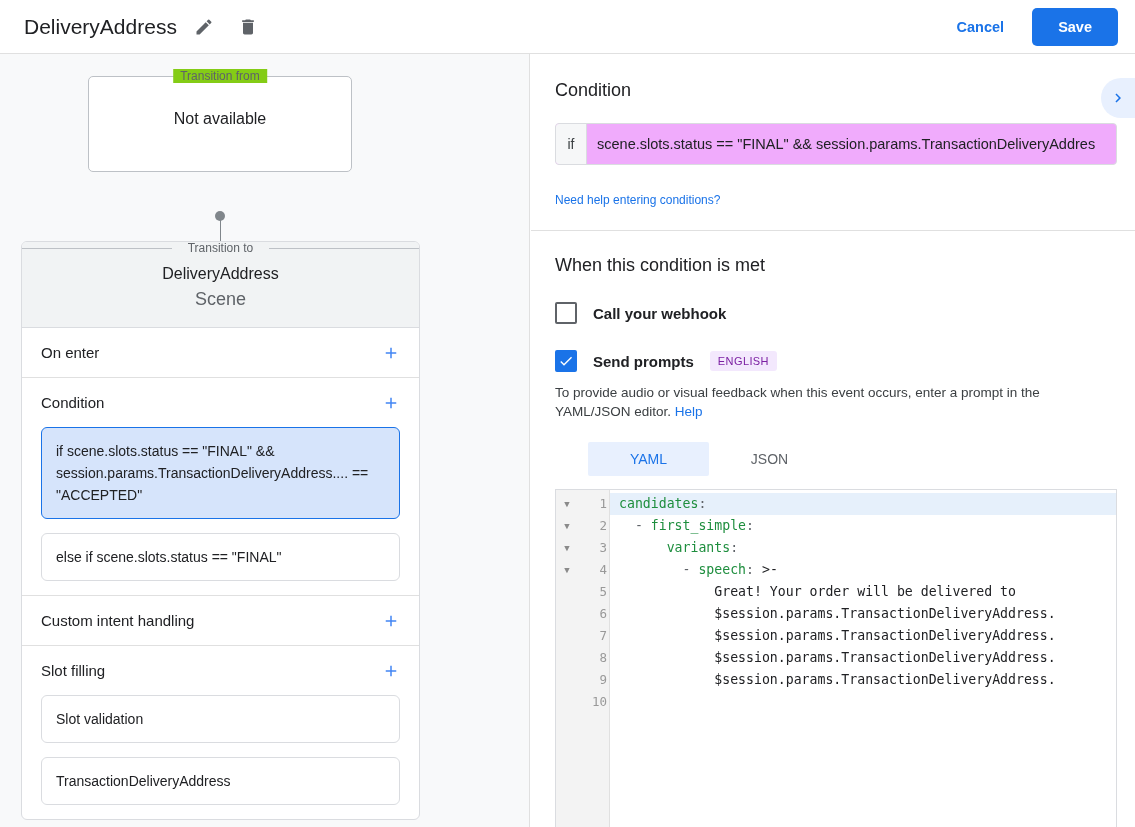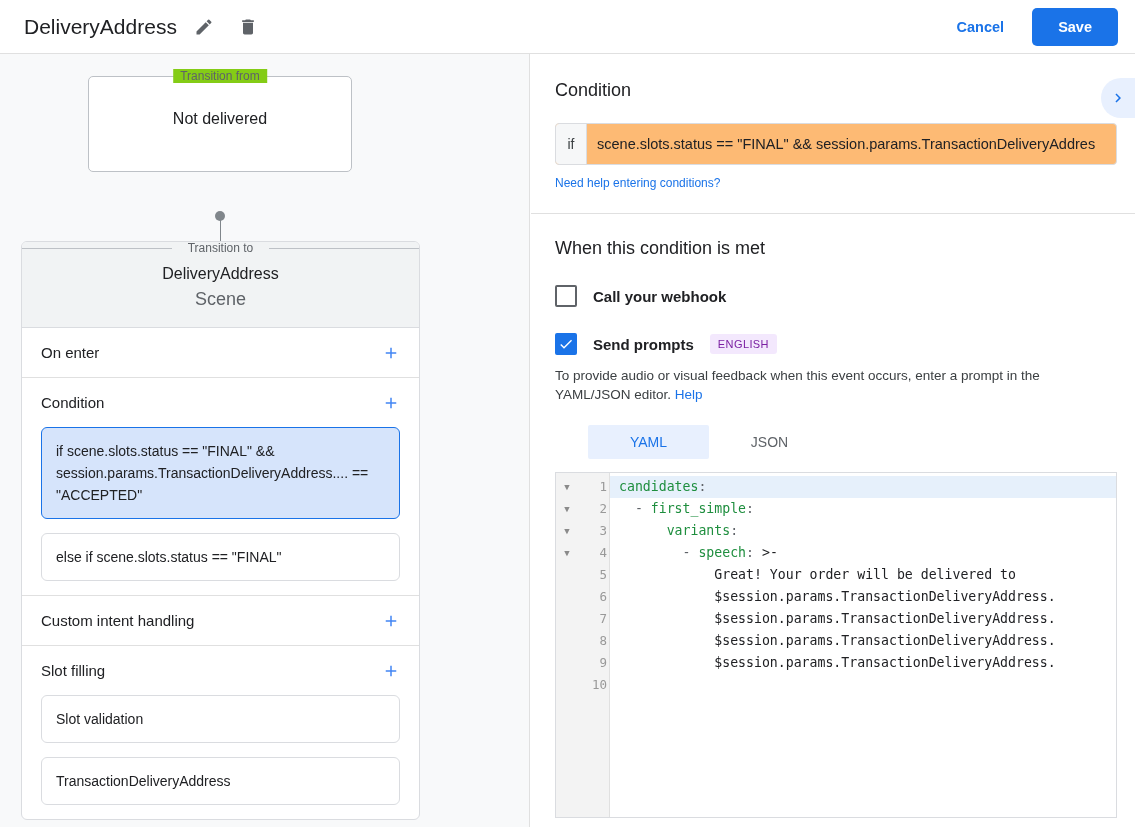--- a/index.html
+++ b/index.html
@@ -204,27 +204,27 @@
   }
   #expand-btn {
     position: absolute; right: 0; top: 24px;
     width: 34px; height: 40px;
     background: #e8f0fe;
     border-radius: 20px 0 0 20px;
     display: flex; align-items: center; justify-content: center;
     cursor: pointer;
   }
   #condition-field {
-    margin: 0 18px 0 24px;
+    margin: 0 18px 17px 24px;
     height: 42px;
     border: 1px solid #dadce0;
     border-radius: 4px;
     display: flex; align-items: stretch;
     overflow: hidden;
-    background: #fdba74;
+    background: #f0abfc;
   }
   #condition-if {
     width: 31px;
     background: #f6f7f8;
     border-right: 1px solid #dadce0;
     display: flex; align-items: center; justify-content: center;
     font-size: 14px; color: #3c4043;
   }
   #condition-input {
     flex: 1;
@@ -378,21 +378,21 @@
   <div id="topbar-right">
     <button id="cancel-btn">Cancel</button>
     <button id="save-btn">Save</button>
   </div>
 </div>
 
 <div id="left-pane">
 
   <div id="transition-from" class="fieldset-box">
     <span class="fieldset-legend">Transition from</span>
-    <div id="transition-from-value">Not delivered</div>
+    <div id="transition-from-value">Not available</div>
   </div>
 
   <div id="connector-dot"></div>
   <div id="connector-line"></div>
   <div id="connector-arrow"></div>
 
   <div id="scene-card">
     <div id="transition-to-header">
       <div id="transition-to-line-l" style="left:0;width:150px;"></div>
       <div id="transition-to-line-r" style="right:0;width:150px;"></div>

